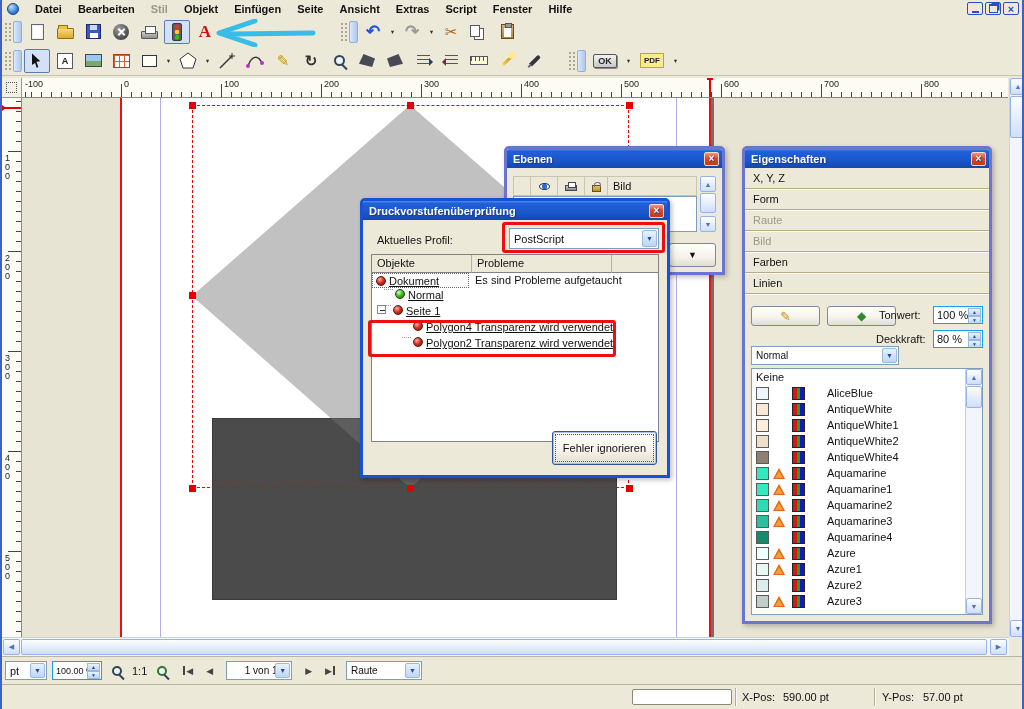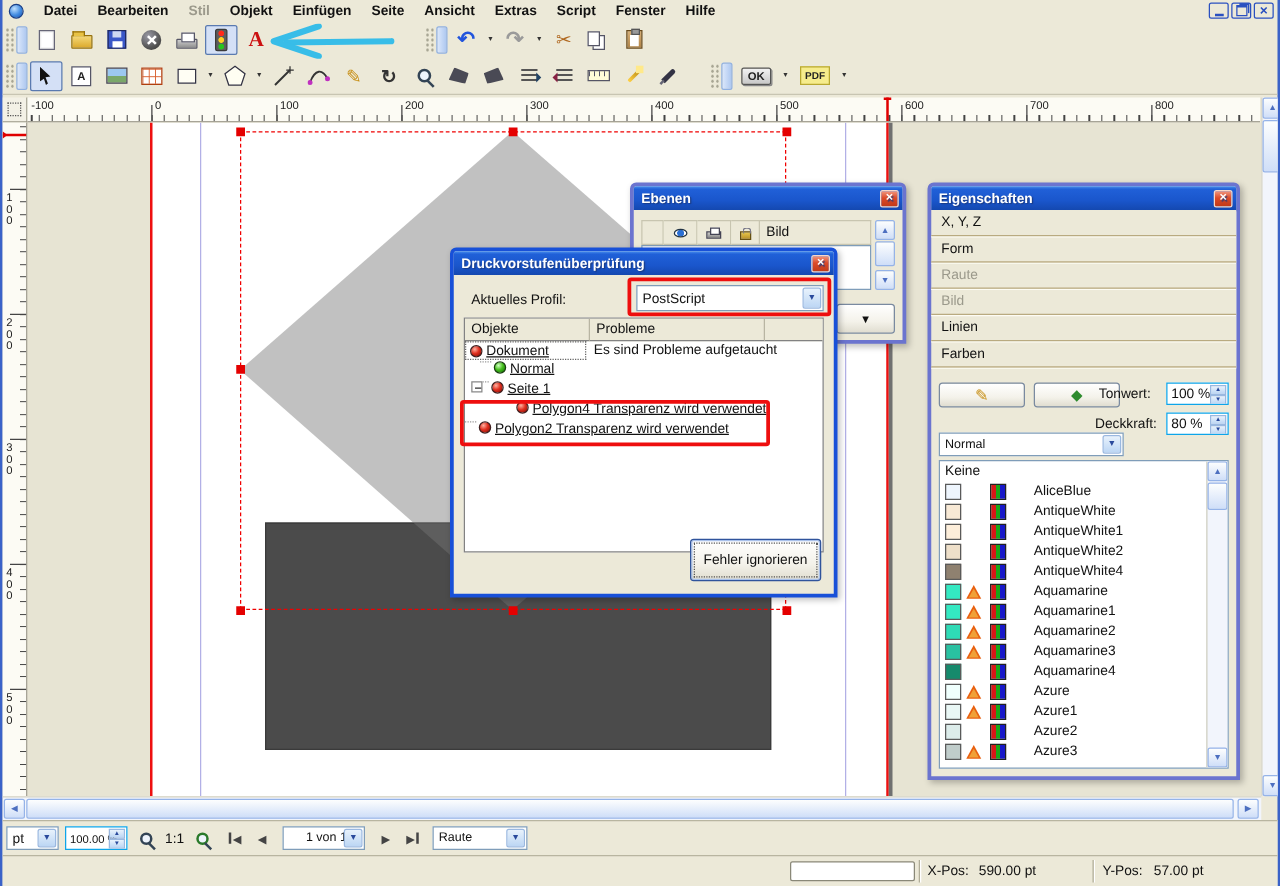--- a/index.html
+++ b/index.html
@@ -445,22 +445,22 @@
   <div class="dlg palette" style="left:740px;top:146px;width:250px;height:478px;z-index:25">
     <div class="ttl">
       <span>Eigenschaften</span>
       <span class="xbtn">×</span>
     </div>
     <div class="dbody">
       <div class="sect">X, Y, Z</div>
       <div class="sect">Form</div>
       <div class="sect dis">Raute</div>
       <div class="sect dis">Bild</div>
+      <div class="sect">Farben</div>
       <div class="sect">Linien</div>
-      <div class="sect">Farben</div>
 
       <span class="xpbtn" style="position:absolute;left:6px;top:138px;width:69px;height:20px">
         <span class="g-pencil" style="font-size:13px">✎</span>
       </span>
       <span class="xpbtn" style="position:absolute;left:82px;top:138px;width:69px;height:20px">
         <span style="color:#2e8b2e;font-size:12px">◆</span>
       </span>
       <span class="sbtext" style="position:absolute;left:134px;top:141px">Tonwert:</span>
       <span class="spin" style="position:absolute;left:188px;top:138px;width:50px;height:18px">
         <span>100 %</span>
@@ -607,21 +607,21 @@
           <span class="expander"></span>
           <span class="conn" style="width:5px"></span>
           <span class="sp red"></span>
           <span style="margin-left:3px">Seite 1</span>
         </div>
         <div class="prow" style="padding-left:30px">
           <span class="conn"></span>
           <span class="sp red"></span>
           <span style="margin-left:3px">Polygon4 Transparenz wird verwendet</span>
         </div>
-        <div class="prow" style="">
+        <div class="prow" style="padding-left:30px">
           <span class="conn"></span>
           <span class="sp red"></span>
           <span style="margin-left:3px">Polygon2 Transparenz wird verwendet</span>
         </div>
       </div>
       <span class="anno" style="left:5px;top:100px;width:248px;height:37px"></span>
 
       <span class="xpbtn default" style="position:absolute;right:10px;bottom:10px;height:34px;padding:0 10px">Fehler ignorieren</span>
     </div>
   </div>

